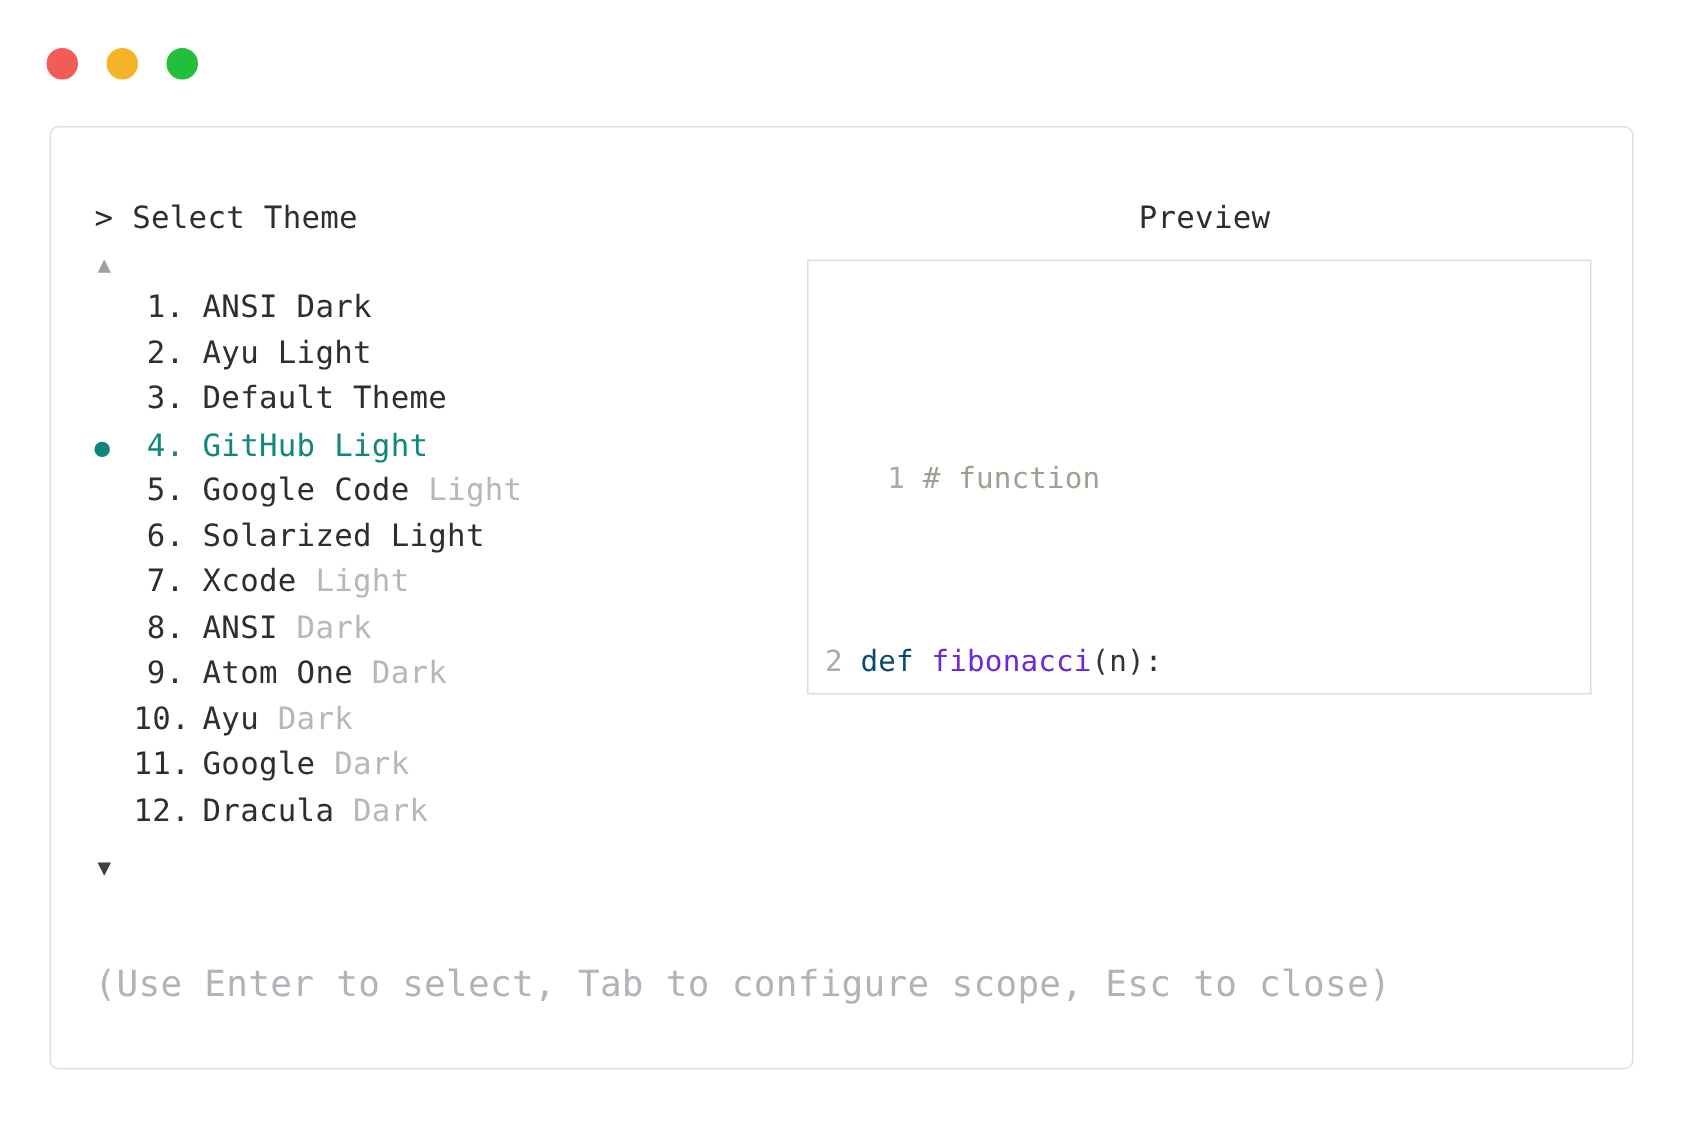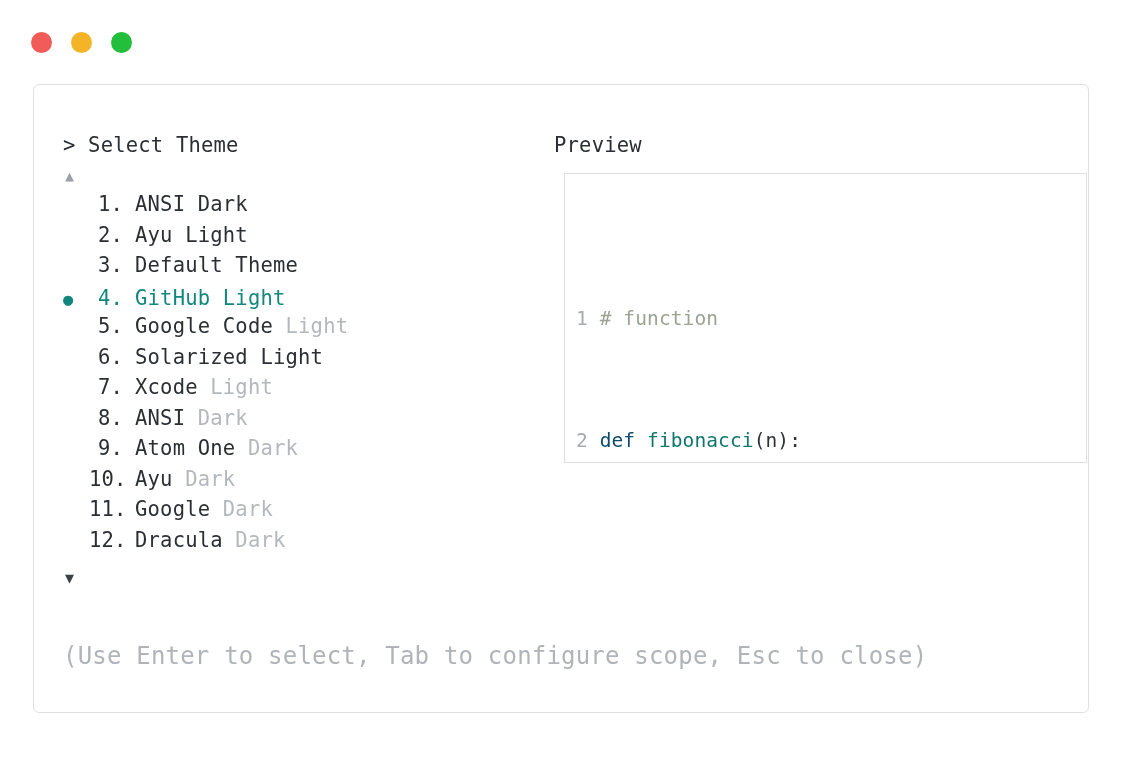--- a/index.html
+++ b/index.html
@@ -115,61 +115,61 @@
     top: 557px;
     font-size: 24px;
     letter-spacing: 0.2px;
     color: #b0b4b8;
     white-space: pre;
   }
 
   
   #preview-pane {
     position: absolute;
-    left: 520px;
+    left: 504px;
     top: 46px;
     width: 530px;
+    text-align: center;
   }
   #preview-title {
     font-size: 20.5px;
     line-height: 28px;
     color: #2b2f33;
     letter-spacing: 0.2px;
     white-space: pre;
   }
   #preview-box {
     margin-top: 14px;
     width: 523px;
     height: 290px;
     box-sizing: border-box;
     border: 1.5px solid #dededf;
     background: #ffffff;
     position: relative;
-    margin-left: 10px;
   }
   #code-area {
     position: absolute;
     left: 11px;
     top: 38px;
     font-size: 19.5px;
     line-height: 30.5px;
     letter-spacing: 0.1px;
     white-space: pre;
   }
   .code-line {
     height: 30.5px;
     white-space: pre;
   }
   .ln {
     color: #a6abb0;
   }
 
   .tok-comment  { color: #9aa392; }
   .tok-keyword  { color: #0c4a6e; }
-  .tok-fn       { color: #0f766e; }
+  .tok-fn       { color: #6d28d9; }
   .tok-plain    { color: #2f3338; }
   .tok-num      { color: #0f857c; }
   .tok-builtin  { color: #3b8ede; }
 </style>
 </head>
 <body>
 
 <div id="window-dots">
   <span class="dot dot-close"></span>
   <span class="dot dot-min"></span>

